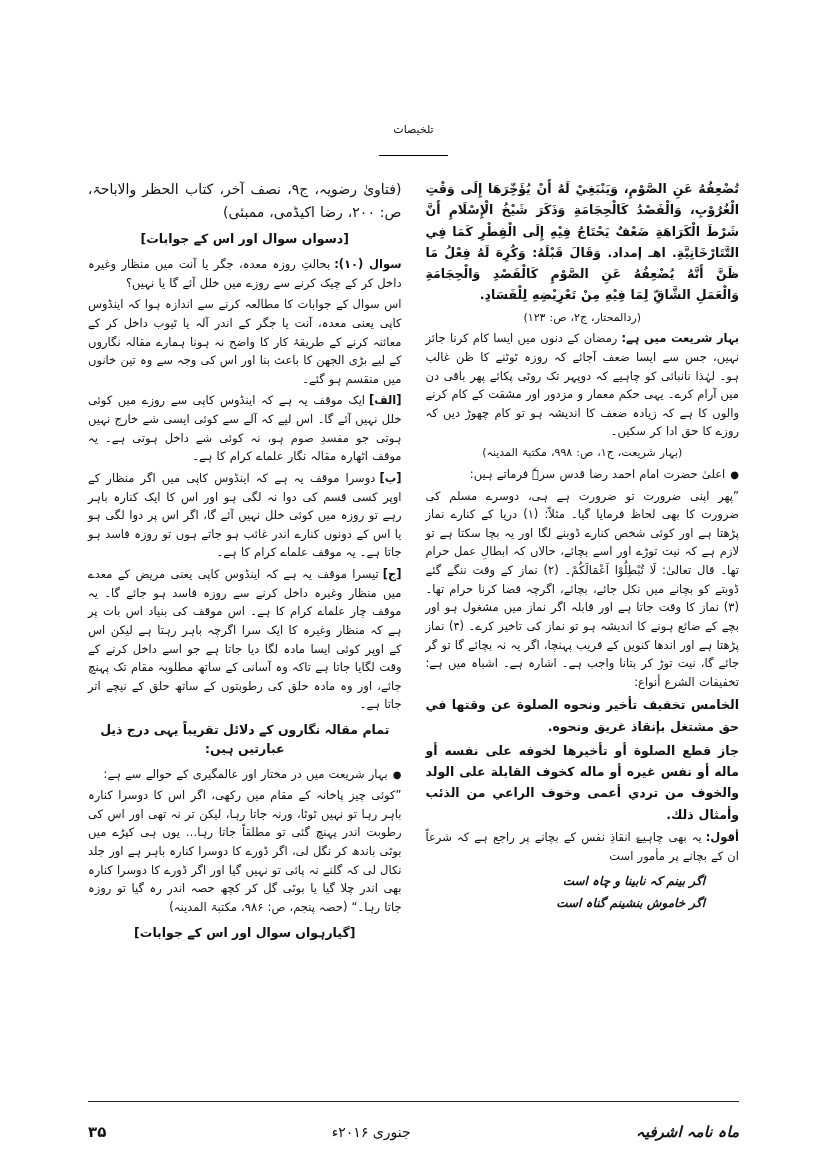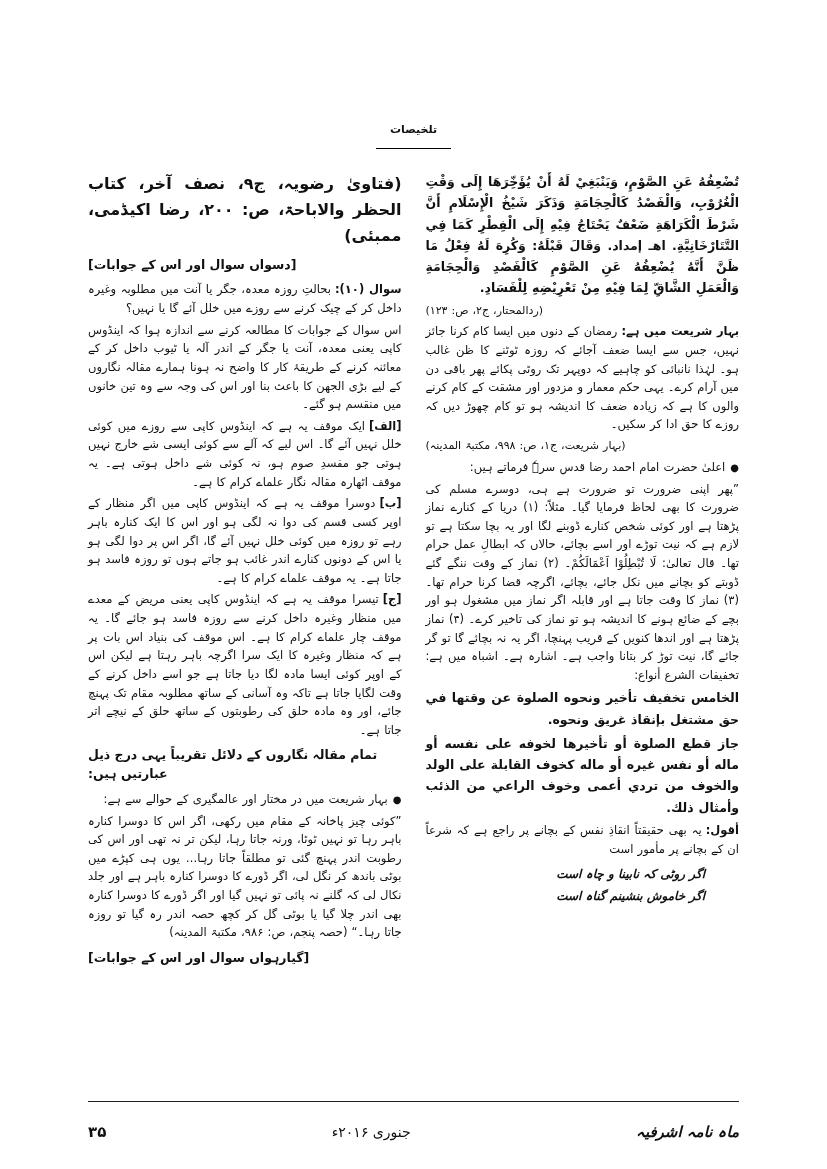--- a/index.html
+++ b/index.html
@@ -18,23 +18,23 @@
     display: flex;
     flex-direction: column;
   }
   .page-header {
     text-align: center;
     margin-bottom: 22px;
   }
   .header-title {
     display: inline-block;
     font-size: 11px;
-    font-weight: 700;
+    font-weight: 400;
     border-bottom: 1.5px solid #000;
-    padding: 0 14px 12px 14px;
+    padding: 0 14px 19px 14px;
   }
   .content {
     display: flex;
     gap: 24px;
     align-items: flex-start;
   }
   .col {
     flex: 1 1 0;
     min-width: 0;
   }
@@ -44,29 +44,29 @@
     text-align: justify;
     margin-bottom: 3px;
     word-spacing: 0.5px;
   }
   .arabic {
     font-weight: 700;
     font-size: 12.5px;
     line-height: 1.7;
   }
   .ref {
-    text-align: left;
+    text-align: center;
     font-size: 11px;
   }
-  .ref.center { text-align: left; }
-  .ref-justified { font-size: 16px; font-weight: bold; }
+  .ref.center { text-align: center; }
+  .ref-justified { font-size: 14px; }
   .lead { font-weight: 700; margin-left: 4px; }
   .bullet .marker { font-weight: 700; margin-left: 5px; font-size: 10px; }
   .heading {
-    text-align: left;
+    text-align: center;
     font-weight: 700;
     font-size: 12.5px;
     margin: 7px 0 6px 0;
     line-height: 1.5;
   }
   .verse { margin-top: 6px; }
   .verse .verse-line {
     text-align: right;
     padding-right: 34px;
     font-size: 12px;
@@ -106,31 +106,31 @@
 
     <div class="col col-right">
       <p class="arabic">تُضْعِفُهُ عَنِ الصَّوْمِ، وَيَنْبَغِيْ لَهُ أَنْ يُؤَخِّرَهَا إِلَى وَقْتِ الْغُرُوْبِ، وَالْفَصْدُ كَالْحِجَامَةِ وَذَكَرَ شَيْخُ الْإِسْلَامِ أَنَّ شَرْطَ الْكَرَاهَةِ ضَعْفٌ يَحْتَاجُ فِيْهِ إِلَى الْفِطْرِ كَمَا فِي التَّتَارْخَانِيَّةِ. اهـ إمداد. وَقَالَ قَبْلَهُ: وَكُرِهَ لَهُ فِعْلُ مَا ظَنَّ أَنَّهُ يُضْعِفُهُ عَنِ الصَّوْمِ كَالْفَصْدِ وَالْحِجَامَةِ وَالْعَمَلِ الشَّاقِّ لِمَا فِيْهِ مِنْ تَعْرِيْضِهِ لِلْفَسَادِ.</p>
       <p class="ref center">(ردالمحتار، ج۲، ص: ۱۲۳)</p>
       <p class="para"><b class="lead">بہار شریعت میں ہے:</b><span>رمضان کے دنوں میں ایسا کام کرنا جائز نہیں، جس سے ایسا ضعف آجائے کہ روزہ ٹوٹنے کا ظن غالب ہو۔ لہٰذا نانبائی کو چاہیے کہ دوپہر تک روٹی پکائے پھر باقی دن میں آرام کرے۔ یہی حکم معمار و مزدور اور مشقت کے کام کرنے والوں کا ہے کہ زیادہ ضعف کا اندیشہ ہو تو کام چھوڑ دیں کہ روزے کا حق ادا کر سکیں۔</span></p>
       <p class="ref">(بہار شریعت، ج۱، ص: ۹۹۸، مکتبۃ المدینہ)</p>
       <p class="bullet"><span class="marker">●</span><span>اعلیٰ حضرت امام احمد رضا قدس سرہٗ فرماتے ہیں:</span></p>
       <p class="para"><span>”پھر اپنی ضرورت تو ضرورت ہے ہی، دوسرے مسلم کی ضرورت کا بھی لحاظ فرمایا گیا۔ مثلاً: (۱) دریا کے کنارے نماز پڑھتا ہے اور کوئی شخص کنارے ڈوبنے لگا اور یہ بچا سکتا ہے تو لازم ہے کہ نیت توڑے اور اسے بچائے، حالاں کہ ابطالِ عمل حرام تھا۔ قال تعالیٰ: لَا تُبْطِلُوْا اَعْمَالَكُمْ۔ (۲) نماز کے وقت ننگے گئے ڈوبتے کو بچانے میں نکل جائے، بچائے، اگرچہ قضا کرنا حرام تھا۔ (۳) نماز کا وقت جاتا ہے اور قابلہ اگر نماز میں مشغول ہو اور بچے کے ضائع ہونے کا اندیشہ ہو تو نماز کی تاخیر کرے۔ (۴) نماز پڑھتا ہے اور اندھا کنویں کے قریب پہنچا، اگر یہ نہ بچائے گا تو گر جائے گا، نیت توڑ کر بتانا واجب ہے۔ اشارہ ہے۔ اشباہ میں ہے: تخفیفات الشرع أنواع:</span></p>
       <p class="arabic">الخامس تخفيف تأخير ونحوه الصلوة عن وقتها في حق مشتغل بإنقاذ غريق ونحوه.</p>
       <p class="arabic">جاز قطع الصلوة أو تأخيرها لخوفه على نفسه أو ماله أو نفس غيره أو ماله كخوف القابلة على الولد والخوف من تردي أعمى وخوف الراعي من الذئب وأمثال ذلك.</p>
-      <p class="para"><b class="lead">أقول:</b><span>یہ بھی حقیقتاً انقاذِ نفس کے بچانے پر راجع ہے کہ شرعاً ان کے بچانے پر مأمور است</span></p>
+      <p class="para"><b class="lead">أقول:</b><span>یہ بھی چاہیےً انقاذِ نفس کے بچانے پر راجع ہے کہ شرعاً ان کے بچانے پر مأمور است</span></p>
       <div class="verse">
-        <p class="verse-line">اگر روٹی کہ نابینا و چاہ است</p>
+        <p class="verse-line">اگر بینم کہ نابینا و چاہ است</p>
         <p class="verse-line">اگر خاموش بنشینم گناہ است</p>
       </div>
     </div>
 
     <div class="col col-left">
       <p class="ref-justified">(فتاویٰ رضویہ، ج۹، نصف آخر، کتاب الحظر والاباحۃ، ص: ۲۰۰، رضا اکیڈمی، ممبئی)</p>
       <h3 class="heading">[دسواں سوال اور اس کے جوابات]</h3>
-      <p class="para"><b class="lead">سوال (۱۰):</b><span>بحالتِ روزہ معدہ، جگر یا آنت میں مطلوبہ وغیرہ داخل کر کے چیک کرنے سے روزے میں خلل آئے گا یا نہیں؟</span></p>
+      <p class="para"><b class="lead">سوال (۱۰):</b><span>بحالتِ روزہ معدہ، جگر یا آنت میں منظار وغیرہ داخل کر کے چیک کرنے سے روزے میں خلل آئے گا یا نہیں؟</span></p>
       <p class="para"><span>اس سوال کے جوابات کا مطالعہ کرنے سے اندازہ ہوا کہ اینڈوس کاپی یعنی معدہ، آنت یا جگر کے اندر آلہ یا ٹیوب داخل کر کے معائنہ کرنے کے طریقۂ کار کا واضح نہ ہونا ہمارے مقالہ نگاروں کے لیے بڑی الجھن کا باعث بنا اور اس کی وجہ سے وہ تین خانوں میں منقسم ہو گئے۔</span></p>
       <p class="para"><b class="lead">[الف]</b><span>ایک موقف یہ ہے کہ اینڈوس کاپی سے روزے میں کوئی خلل نہیں آئے گا۔ اس لیے کہ آلے سے کوئی ایسی شے خارج نہیں ہوتی جو مفسدِ صوم ہو، نہ کوئی شے داخل ہوتی ہے۔ یہ موقف اٹھارہ مقالہ نگار علماے کرام کا ہے۔</span></p>
       <p class="para"><b class="lead">[ب]</b><span>دوسرا موقف یہ ہے کہ اینڈوس کاپی میں اگر منظار کے اوپر کسی قسم کی دوا نہ لگی ہو اور اس کا ایک کنارہ باہر رہے تو روزہ میں کوئی خلل نہیں آئے گا، اگر اس پر دوا لگی ہو یا اس کے دونوں کنارے اندر غائب ہو جاتے ہوں تو روزہ فاسد ہو جاتا ہے۔ یہ موقف علماے کرام کا ہے۔</span></p>
       <p class="para"><b class="lead">[ج]</b><span>تیسرا موقف یہ ہے کہ اینڈوس کاپی یعنی مریض کے معدے میں منظار وغیرہ داخل کرنے سے روزہ فاسد ہو جائے گا۔ یہ موقف چار علماے کرام کا ہے۔ اس موقف کی بنیاد اس بات پر ہے کہ منظار وغیرہ کا ایک سرا اگرچہ باہر رہتا ہے لیکن اس کے اوپر کوئی ایسا مادہ لگا دیا جاتا ہے جو اسے داخل کرنے کے وقت لگایا جاتا ہے تاکہ وہ آسانی کے ساتھ مطلوبہ مقام تک پہنچ جائے، اور وہ مادہ حلق کی رطوبتوں کے ساتھ حلق کے نیچے اتر جاتا ہے۔</span></p>
       <h3 class="heading">تمام مقالہ نگاروں کے دلائل تقریباً یہی درج ذیل عبارتیں ہیں:</h3>
       <p class="bullet"><span class="marker">●</span><span>بہار شریعت میں در مختار اور عالمگیری کے حوالے سے ہے:</span></p>
       <p class="para"><span>”کوئی چیز پاخانہ کے مقام میں رکھی، اگر اس کا دوسرا کنارہ باہر رہا تو نہیں ٹوٹا، ورنہ جاتا رہا، لیکن تر نہ تھی اور اس کی رطوبت اندر پہنچ گئی تو مطلقاً جاتا رہا… یوں ہی کپڑے میں بوٹی باندھ کر نگل لی، اگر ڈورے کا دوسرا کنارہ باہر ہے اور جلد نکال لی کہ گلنے نہ پائی تو نہیں گیا اور اگر ڈورے کا دوسرا کنارہ بھی اندر چلا گیا یا بوٹی گل کر کچھ حصہ اندر رہ گیا تو روزہ جاتا رہا۔“ (حصہ پنجم، ص: ۹۸۶، مکتبۃ المدینہ)</span></p>
       <h3 class="heading">[گیارہواں سوال اور اس کے جوابات]</h3>
     </div>
 

